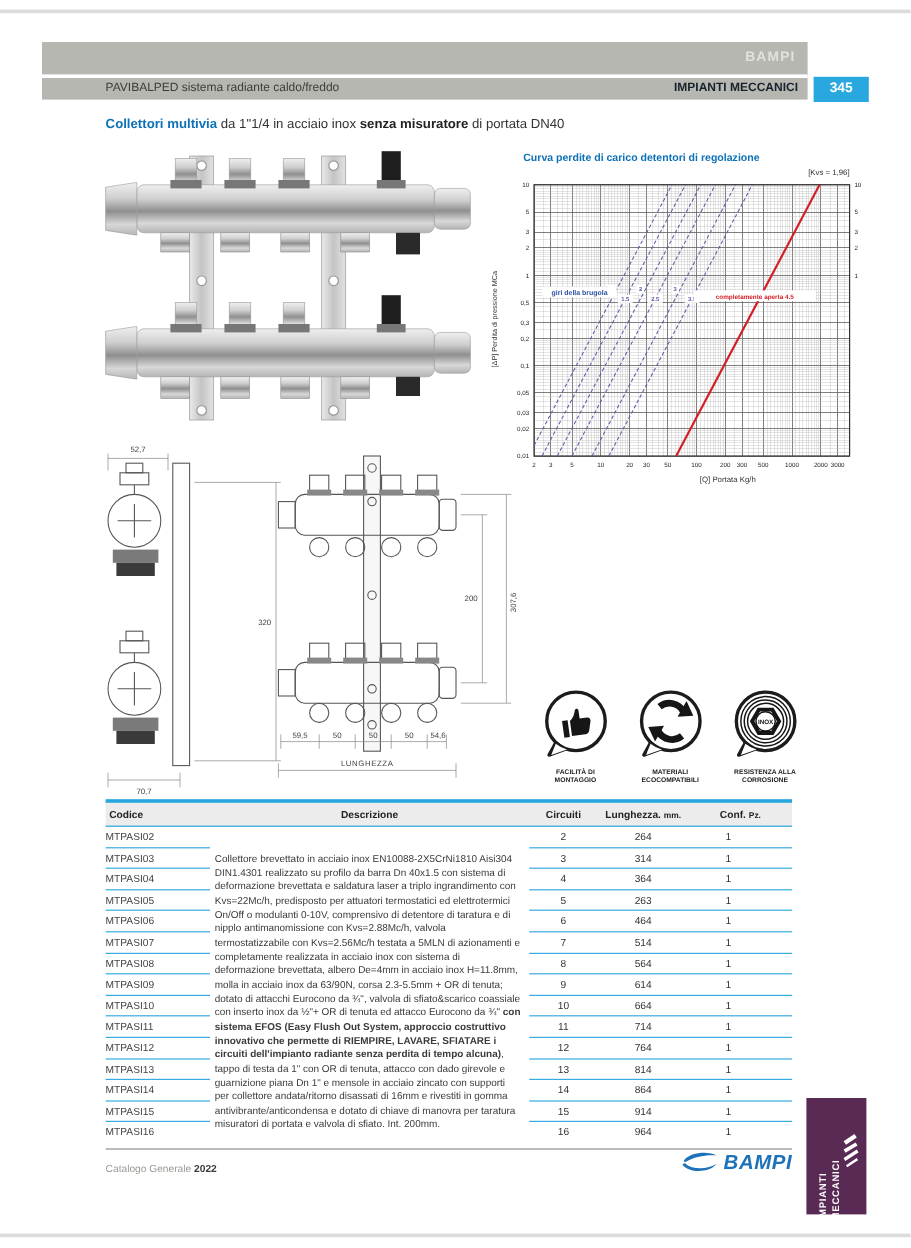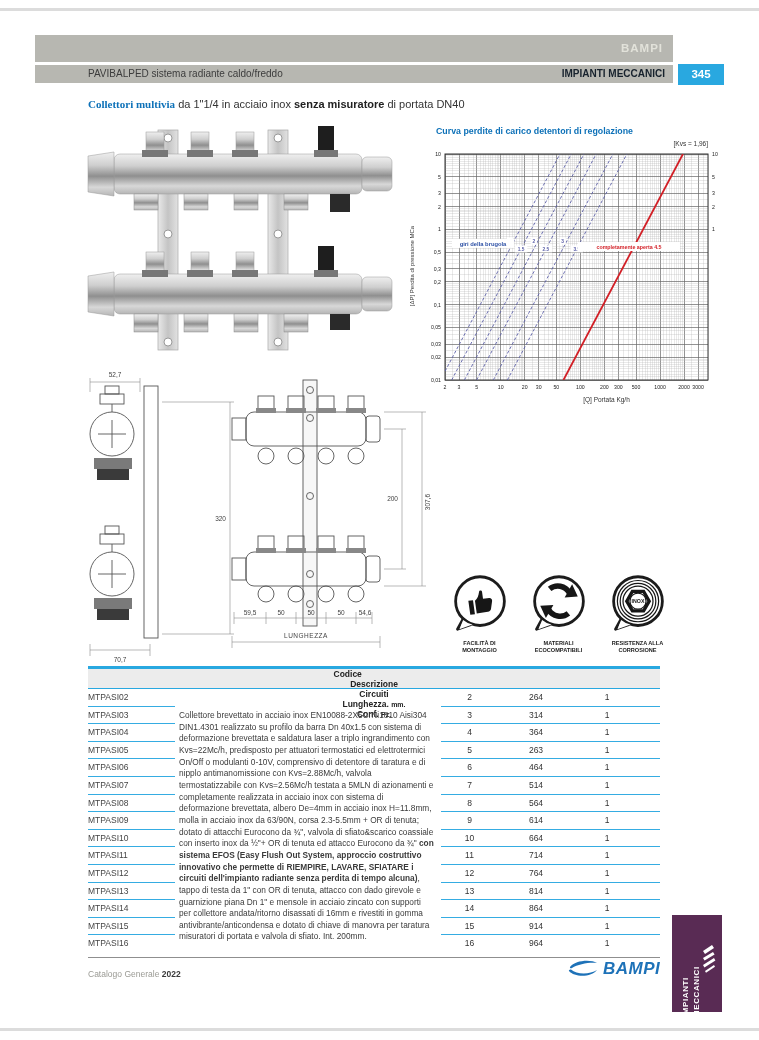--- a/index.html
+++ b/index.html
@@ -11,34 +11,34 @@
   
   #band{position:absolute;left:35px;top:35px;width:638px;height:48px;background:#b7b7b1;}
   #brand{position:absolute;right:10px;top:7px;font-size:11.5px;letter-spacing:1px;color:#e2e2da;font-weight:bold;}
   #band-line{position:absolute;left:0;top:27px;width:100%;height:2.5px;background:#fff;}
   #band-left{position:absolute;left:53px;top:33px;font-size:10px;color:#3c3c3c;}
   #band-right{position:absolute;right:8px;top:33px;font-size:10px;font-weight:bold;color:#17222d;margin-left:47px;}
   #pagenum{position:absolute;left:678px;top:64px;width:46px;height:21px;background:#29a8e0;color:#fff;
            font-size:11.5px;font-weight:bold;text-align:center;line-height:21px;}
   
   #title{position:absolute;left:88px;top:98px;font-size:11px;color:#333;}
-  #title .tb{font-weight:bold;color:#0d71b8;font-family:Liberation Serif, serif;}
+  #title .tb{font-weight:bold;color:#0d71b8;}
   #title .tb2{font-weight:bold;color:#222;}
   
   #chart{position:absolute;left:406px;top:126px;width:336px;height:292px;}
   #chart-title{margin-left:30px;font-size:8.8px;font-weight:bold;color:#0d71b8;}
   svg text{font-family:"Liberation Sans",sans-serif;}
   
   #badges{position:absolute;left:440px;top:572px;display:flex;width:238px;}
   .badge{width:79px;text-align:center;}
   .badge-label{font-size:5.6px;font-weight:bold;color:#1c1c1c;line-height:6.6px;margin-top:2px;}
   
   #table{position:absolute;left:88px;top:666px;width:572px;font-size:8.5px;}
   #thead{display:flex;height:19px;background:#ececec;border-top:3px solid #29a8e0;border-bottom:1.5px solid #29a8e0;
-         font-weight:bold;color:#222;align-items:center;flex-direction:column;}
+         font-weight:bold;color:#222;align-items:center;}
   .h-codice{width:87px;padding-left:3px;box-sizing:border-box;}
   .h-desc{width:266px;text-align:center;}
   .h-circ{width:57px;text-align:center;}
   .h-lung{width:76px;text-align:center;}
   .h-conf{width:86px;text-align:center;}
   .hsub{font-size:7px;font-weight:bold;}
   #tbody{display:flex;}
   #codes{width:87px;}
   .code-cell{height:17.6px;line-height:17.6px;color:#444;box-sizing:border-box;}
   .sep{border-bottom:1.5px solid #35ace2;}

